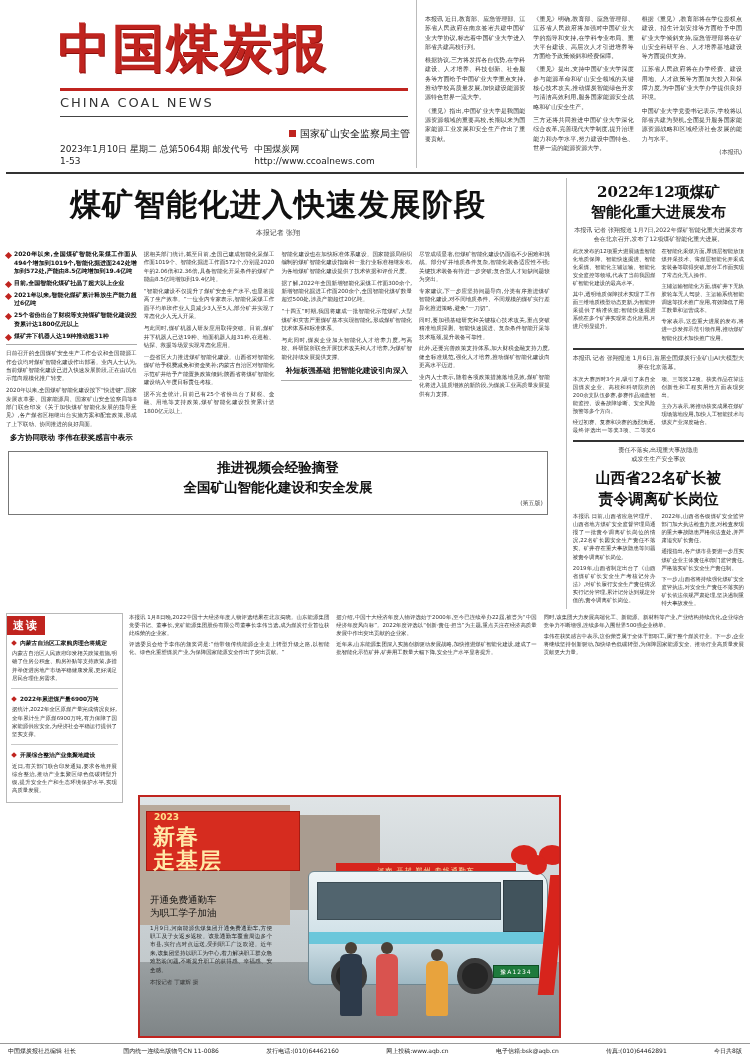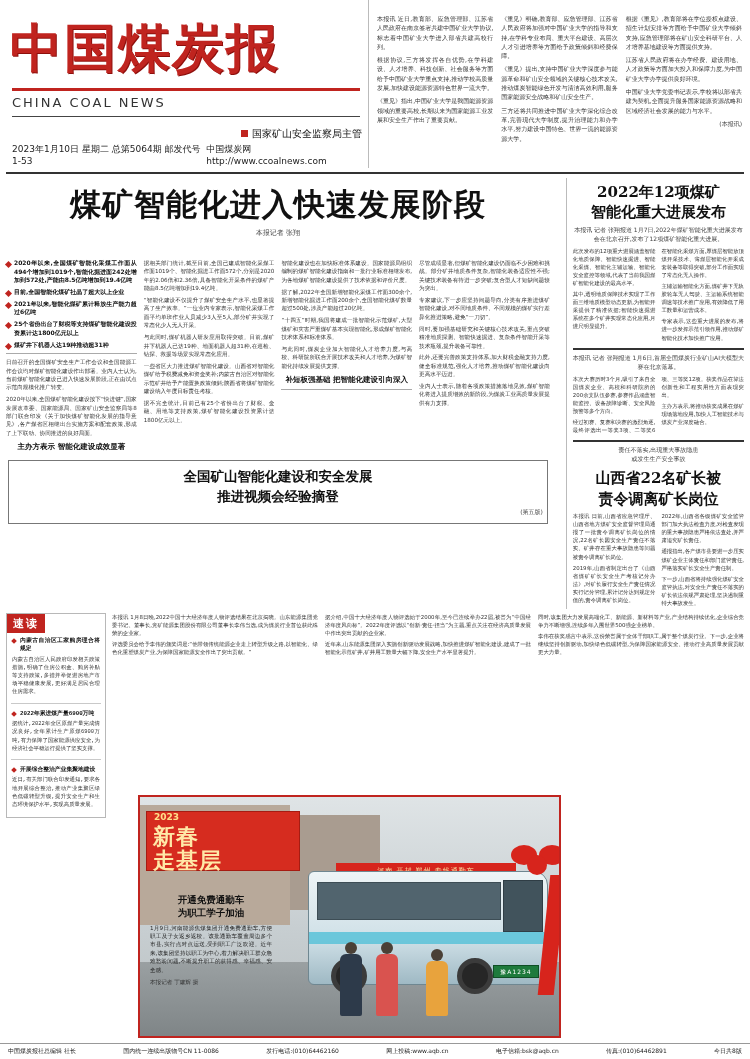--- a/index.html
+++ b/index.html
@@ -1,20 +1,20 @@
 <!DOCTYPE html>
 <html><head>
 <meta charset="utf-8">
 <style>
   html,body{margin:0;padding:0;background:#fff;}
   body{width:750px;height:1059px;font-family:"DejaVu Sans","Liberation Sans",sans-serif;color:#111;overflow:hidden;}
   .page{position:relative;width:750px;height:1059px;background:#fff;}
 
   
-  .masthead{display:flex;height:168px;border-bottom:0;}
+  .masthead{display:flex;height:168px;border-bottom:0;margin-left:48px;}
   .mh-left{width:368px;position:relative;padding:8px 6px 0 10px;box-sizing:border-box;}
   .mh-title{font-family:"DejaVu Serif","Liberation Serif",serif;font-weight:bold;color:#c0241f;font-size:52px;letter-spacing:2px;line-height:1.15;margin-top:10px;text-shadow:1px 1px 0 #8d0f0c;}
   .mh-rule{height:3px;background:#c0241f;margin:10px 2px 4px 2px;}
   .mh-en{font-size:13px;letter-spacing:2px;color:#333;margin:2px 2px 6px;}
   .mh-rule2{height:1px;background:#444;margin:2px 2px 4px;}
   .mh-meta{display:flex;justify-content:space-between;font-size:9px;color:#222;padding:2px 2px 0;}
   .mh-sponsor{display:flex;align-items:center;justify-content:flex-end;font-size:10px;color:#111;margin-top:10px;}
   .mh-sponsor .sq{display:inline-block;width:7px;height:7px;background:#c0241f;margin-right:4px;}
 
   .mh-right{flex:1;padding:6px 8px 0 8px;box-sizing:border-box;border-left:1px solid #bbb;}
@@ -26,21 +26,21 @@
 
   
   .hr-thick{height:2px;background:#333;margin:4px 6px;}
 
   
   .body-wrap{display:flex;padding:0 6px;box-sizing:border-box;}
   .col-main{width:556px;}
   .col-side{width:182px;margin-left:16px;border-left:1px solid #bbb;padding-left:6px;box-sizing:border-box;}
 
   .hl-title{text-align:center;font-family:"DejaVu Serif","Liberation Serif",serif;font-weight:bold;font-size:31px;letter-spacing:1px;color:#111;margin:6px 0 2px;}
-  .hl-byline{text-align:center;font-size:7px;color:#444;margin-bottom:21px;}
+  .hl-byline{text-align:center;font-size:7px;color:#444;margin-bottom:12px;}
 
   .cols4{display:flex;gap:7px;}
   .tcol{flex:1;font-size:5.6px;line-height:1.5;color:#333;text-align:justify;}
   .tcol p{margin:0 0 3.5px;}
   .bullet{position:relative;padding-left:8px;font-weight:bold;color:#111;font-size:6px;line-height:1.45;margin-bottom:3px;}
   .bullet:before{content:"";position:absolute;left:0;top:3px;width:5px;height:5px;background:#c0241f;transform:rotate(45deg);}
   .sep-line{height:1px;background:#aaa;margin:4px 0;}
   .subhead{text-align:center;font-weight:bold;font-size:8px;color:#111;margin:4px 0 3px;letter-spacing:.5px;}
   .subhead2{text-align:center;font-weight:bold;font-size:7.5px;color:#111;margin:3px 0;}
 
@@ -50,21 +50,21 @@
 
   
   .side-title{text-align:center;font-family:"DejaVu Serif","Liberation Serif",serif;font-weight:bold;font-size:15px;line-height:1.35;color:#111;margin:4px 0 3px;}
   .side-body{columns:2;column-gap:6px;font-size:5.4px;line-height:1.5;color:#333;text-align:justify;}
   .side-body p{margin:0 0 3px;}
   .side-kicker{text-align:center;font-size:6px;color:#444;margin-bottom:3px;}
   .side-rule-d{border-top:2px solid #333;margin:6px 0 4px;}
 
   
   .lower{display:flex;padding:4px 6px 0;box-sizing:border-box;}
-  .sudu{width:100px;border:1px solid #b8b8b8;padding:0 0 4px;box-sizing:border-box;font-family:Liberation Mono, monospace;}
+  .sudu{width:117px;border:1px solid #b8b8b8;padding:0 0 4px;box-sizing:border-box;}
   .sudu-tag{background:#c0241f;color:#fff;font-weight:bold;font-size:11px;padding:2px 6px;display:inline-block;letter-spacing:2px;}
   .sudu-item{padding:4px 5px;font-size:5.4px;line-height:1.5;color:#333;text-align:justify;}
   .sudu-item .b{display:block;font-weight:bold;color:#111;position:relative;padding-left:8px;margin-bottom:2px;font-size:5.8px;}
   .sudu-item .b:before{content:"";position:absolute;left:0;top:2px;width:4px;height:4px;background:#c0241f;transform:rotate(45deg);}
   .sudu-sep{height:1px;background:#c9c9c9;margin:2px 4px;}
 
   .mid{flex:1;margin-left:6px;}
   .mid-title{text-align:center;font-family:"DejaVu Serif","Liberation Serif",serif;font-weight:bold;font-size:21px;color:#111;margin:2px 0 4px;}
   .mid-lead{text-align:center;font-size:6.4px;line-height:1.6;color:#333;margin-bottom:5px;}
   .mid-cols{display:flex;gap:7px;}
@@ -91,21 +91,21 @@
   .ph-bow{position:absolute;right:-6px;top:40px;width:54px;height:54px;}
   .ph-bow i{position:absolute;background:#d7241c;border-radius:50%;}
   .ph-ribbon{position:absolute;left:404px;top:78px;width:16px;height:120px;background:#d7241c;transform:skewX(-6deg);}
   .ph-redbanner{position:absolute;left:196px;top:66px;width:180px;height:16px;background:#d7241c;color:#ffe9a8;font-size:7px;letter-spacing:1px;text-align:center;line-height:16px;}
   .ph-person{position:absolute;bottom:20px;width:22px;height:62px;background:#2d3a4a;border-radius:6px 6px 2px 2px;}
   .ph-person .head{position:absolute;left:5px;top:-12px;width:12px;height:12px;border-radius:50%;background:#4a4036;}
   .ph-p1{left:200px;}
   .ph-p2{left:236px;background:#d9534f;}
   .ph-p3{left:286px;background:#e8a33d;height:55px;}
   .ph-caption{position:absolute;left:10px;top:96px;width:122px;color:#111;font-size:8px;line-height:1.5;}
-  .ph-cap-t{font-weight:bold;font-size:9.5px;line-height:1.4;color:#111;text-align:center;}
+  .ph-cap-t{font-weight:normal;font-size:9.5px;line-height:1.4;color:#111;}
   .ph-cap-b{font-size:5.6px;line-height:1.5;color:#222;margin-top:4px;text-align:justify;}
   .ph-credit{font-size:5.6px;color:#333;margin-top:4px;}
 
   
   .footer{position:absolute;left:0;bottom:0;width:750px;border-top:1px solid #999;font-size:6px;color:#222;display:flex;justify-content:space-between;padding:3px 8px;box-sizing:border-box;background:#fff;}
   .footer span{white-space:nowrap;}
 </style>
 </head>
 <body>
 
@@ -161,21 +161,21 @@
 
         <div class="tcol">
           <div class="bullet">2020年以来,全国煤矿智能化采煤工作面从494个增加到1019个,智能化掘进面242处增加到572处,产能由8.5亿吨增加到19.4亿吨</div>
           <div class="bullet">目前,全国智能化煤矿社晶了超大以上企业</div>
           <div class="bullet">2021年以来,智能化煤矿累计释放生产能力超过6亿吨</div>
           <div class="bullet">25个省份出台了财税等支持煤矿智能化建设投资累计达1800亿元以上</div>
           <div class="bullet">煤矿井下机器人达19种推动超31种</div>
           <div class="sep-line"></div>
           <p>日前召开的全国煤矿安全生产工作会议和全国能源工作会议均对煤矿智能化建设作出部署。业内人士认为,当前煤矿智能化建设已进入快速发展阶段,正在由试点示范向规模化推广转变。</p>
           <p>2020年以来,全国煤矿智能化建设按下“快进键”,国家发展改革委、国家能源局、国家矿山安全监察局等8部门联合印发《关于加快煤矿智能化发展的指导意见》,各产煤省区相继出台实施方案和配套政策,形成了上下联动、协同推进的良好局面。</p>
-          <div class="subhead2">主办方表示  智能化建设成效显著</div>
+          <div class="subhead2">多方协同联动  李伟在获奖感言中表示</div>
         </div>
 
         <div class="tcol">
           <p>据相关部门统计,截至目前,全国已建成智能化采煤工作面1019个、智能化掘进工作面572个,分别是2020年的2.06倍和2.36倍,具备智能化开采条件的煤矿产能由8.5亿吨增加到19.4亿吨。</p>
           <p>“智能化建设不仅提升了煤矿安全生产水平,也显著提高了生产效率。”一位业内专家表示,智能化采煤工作面平均单班作业人员减少3人至5人,部分矿井实现了常态化少人无人开采。</p>
           <p>与此同时,煤矿机器人研发应用取得突破。目前,煤矿井下机器人已达19种、地面机器人超31种,在巡检、钻探、救援等场景实现常态化应用。</p>
           <p>一些省区大力推进煤矿智能化建设。山西省对智能化煤矿给予税费减免和资金奖补;内蒙古自治区对智能化示范矿井给予产能置换政策倾斜;陕西省将煤矿智能化建设纳入年度目标责任考核。</p>
           <p>据不完全统计,目前已有25个省份出台了财税、金融、用地等支持政策,煤矿智能化建设投资累计达1800亿元以上。</p>
         </div>
 
@@ -191,22 +191,22 @@
         <div class="tcol">
           <p>尽管成绩显著,但煤矿智能化建设仍面临不少困难和挑战。部分矿井地质条件复杂,智能化装备适应性不强;关键技术装备有待进一步突破;复合型人才短缺问题较为突出。</p>
           <p>专家建议,下一步应坚持问题导向,分类有序推进煤矿智能化建设,对不同地质条件、不同规模的煤矿实行差异化推进策略,避免“一刀切”。</p>
           <p>同时,要加强基础研究和关键核心技术攻关,重点突破精准地质探测、智能快速掘进、复杂条件智能开采等技术瓶颈,提升装备可靠性。</p>
           <p>此外,还要完善政策支持体系,加大财税金融支持力度,健全标准规范,强化人才培养,推动煤矿智能化建设向更高水平迈进。</p>
           <p>业内人士表示,随着各项政策措施落地见效,煤矿智能化将进入提质增效的新阶段,为煤炭工业高质量发展提供有力支撑。</p>
         </div>
       </div>
 
       <div class="banner">
+        <div class="banner-t">推进视频会经验摘登</div>
         <div class="banner-t">全国矿山智能化建设和安全发展</div>
-        <div class="banner-t">推进视频会经验摘登</div>
         <div class="banner-note">(第五版)</div>
       </div>
     </div>
 
     <div class="col-side">
       <div class="side-title" style="white-space:pre-line">2022年12项煤矿
 智能化重大进展发布</div>
       <div class="side-kicker">本报讯  记者 张翔报道  1月7日,2022年煤矿智能化重大进展发布会在北京召开,发布了12项煤矿智能化重大进展。</div>
       <div class="side-body">
         <p>此次发布的12项重大进展涵盖智能化地质保障、智能快速掘进、智能化采煤、智能化主辅运输、智能化安全监控等领域,代表了当前我国煤矿智能化建设的最高水平。</p>

